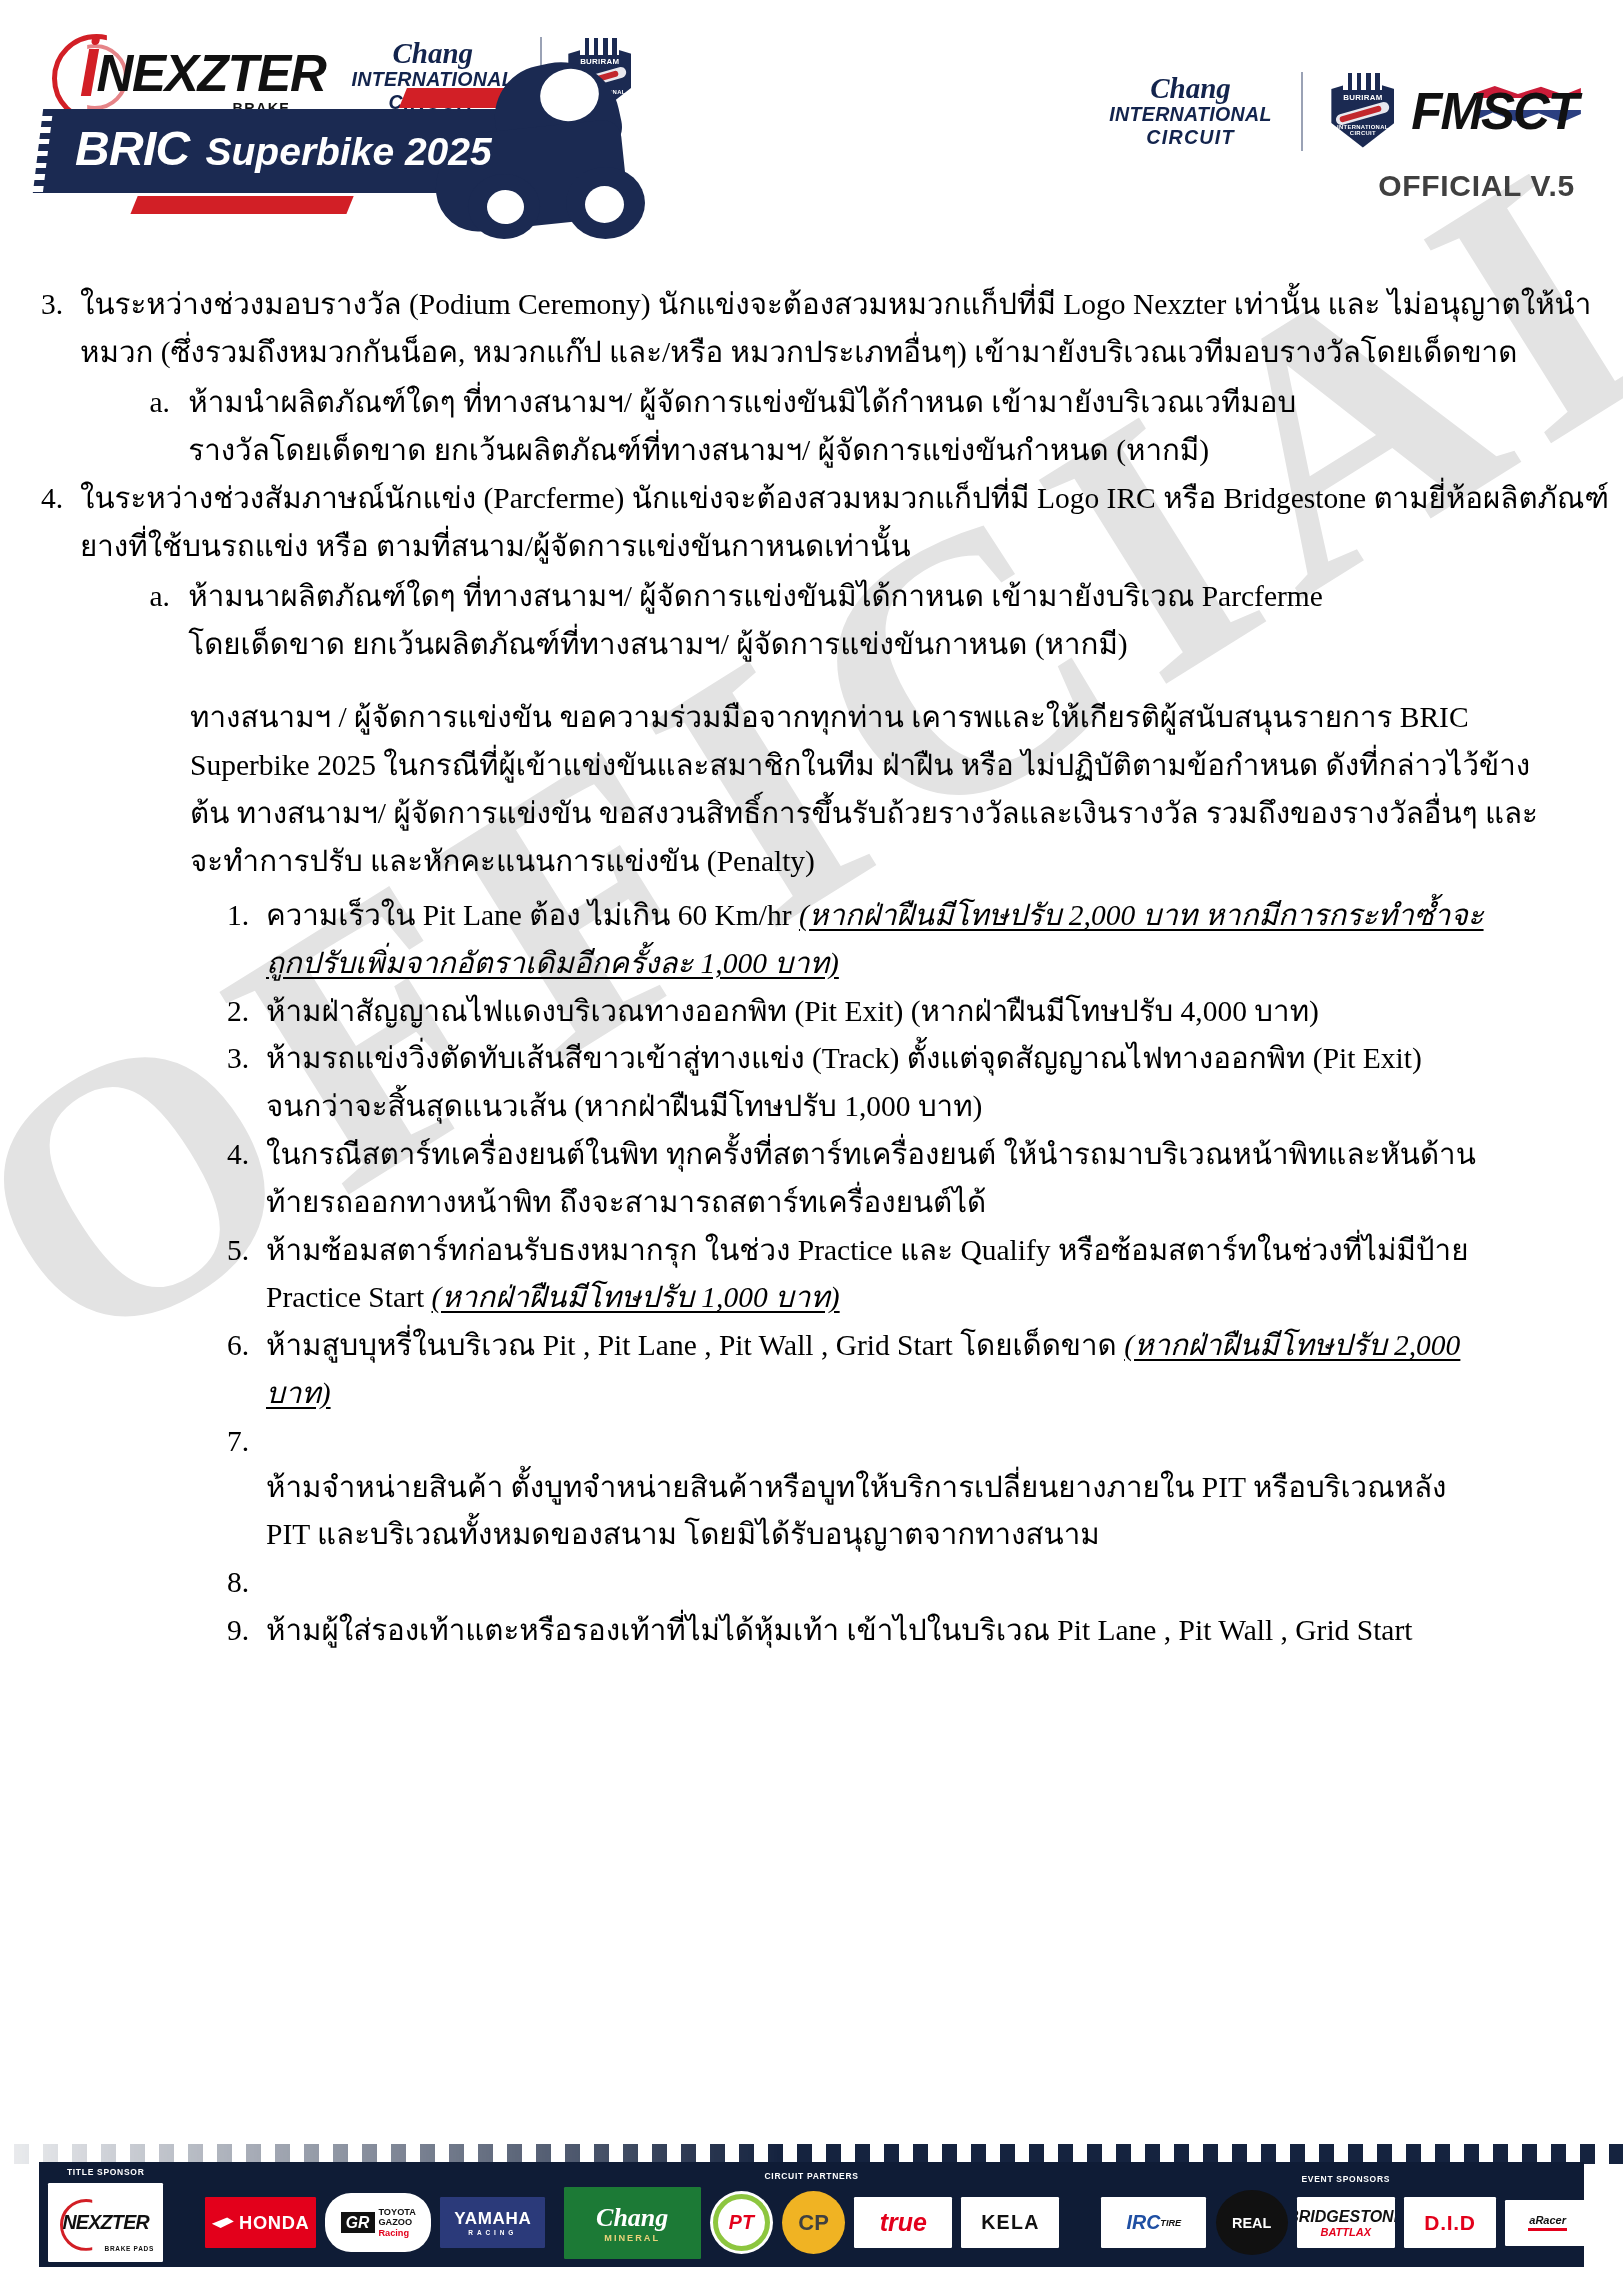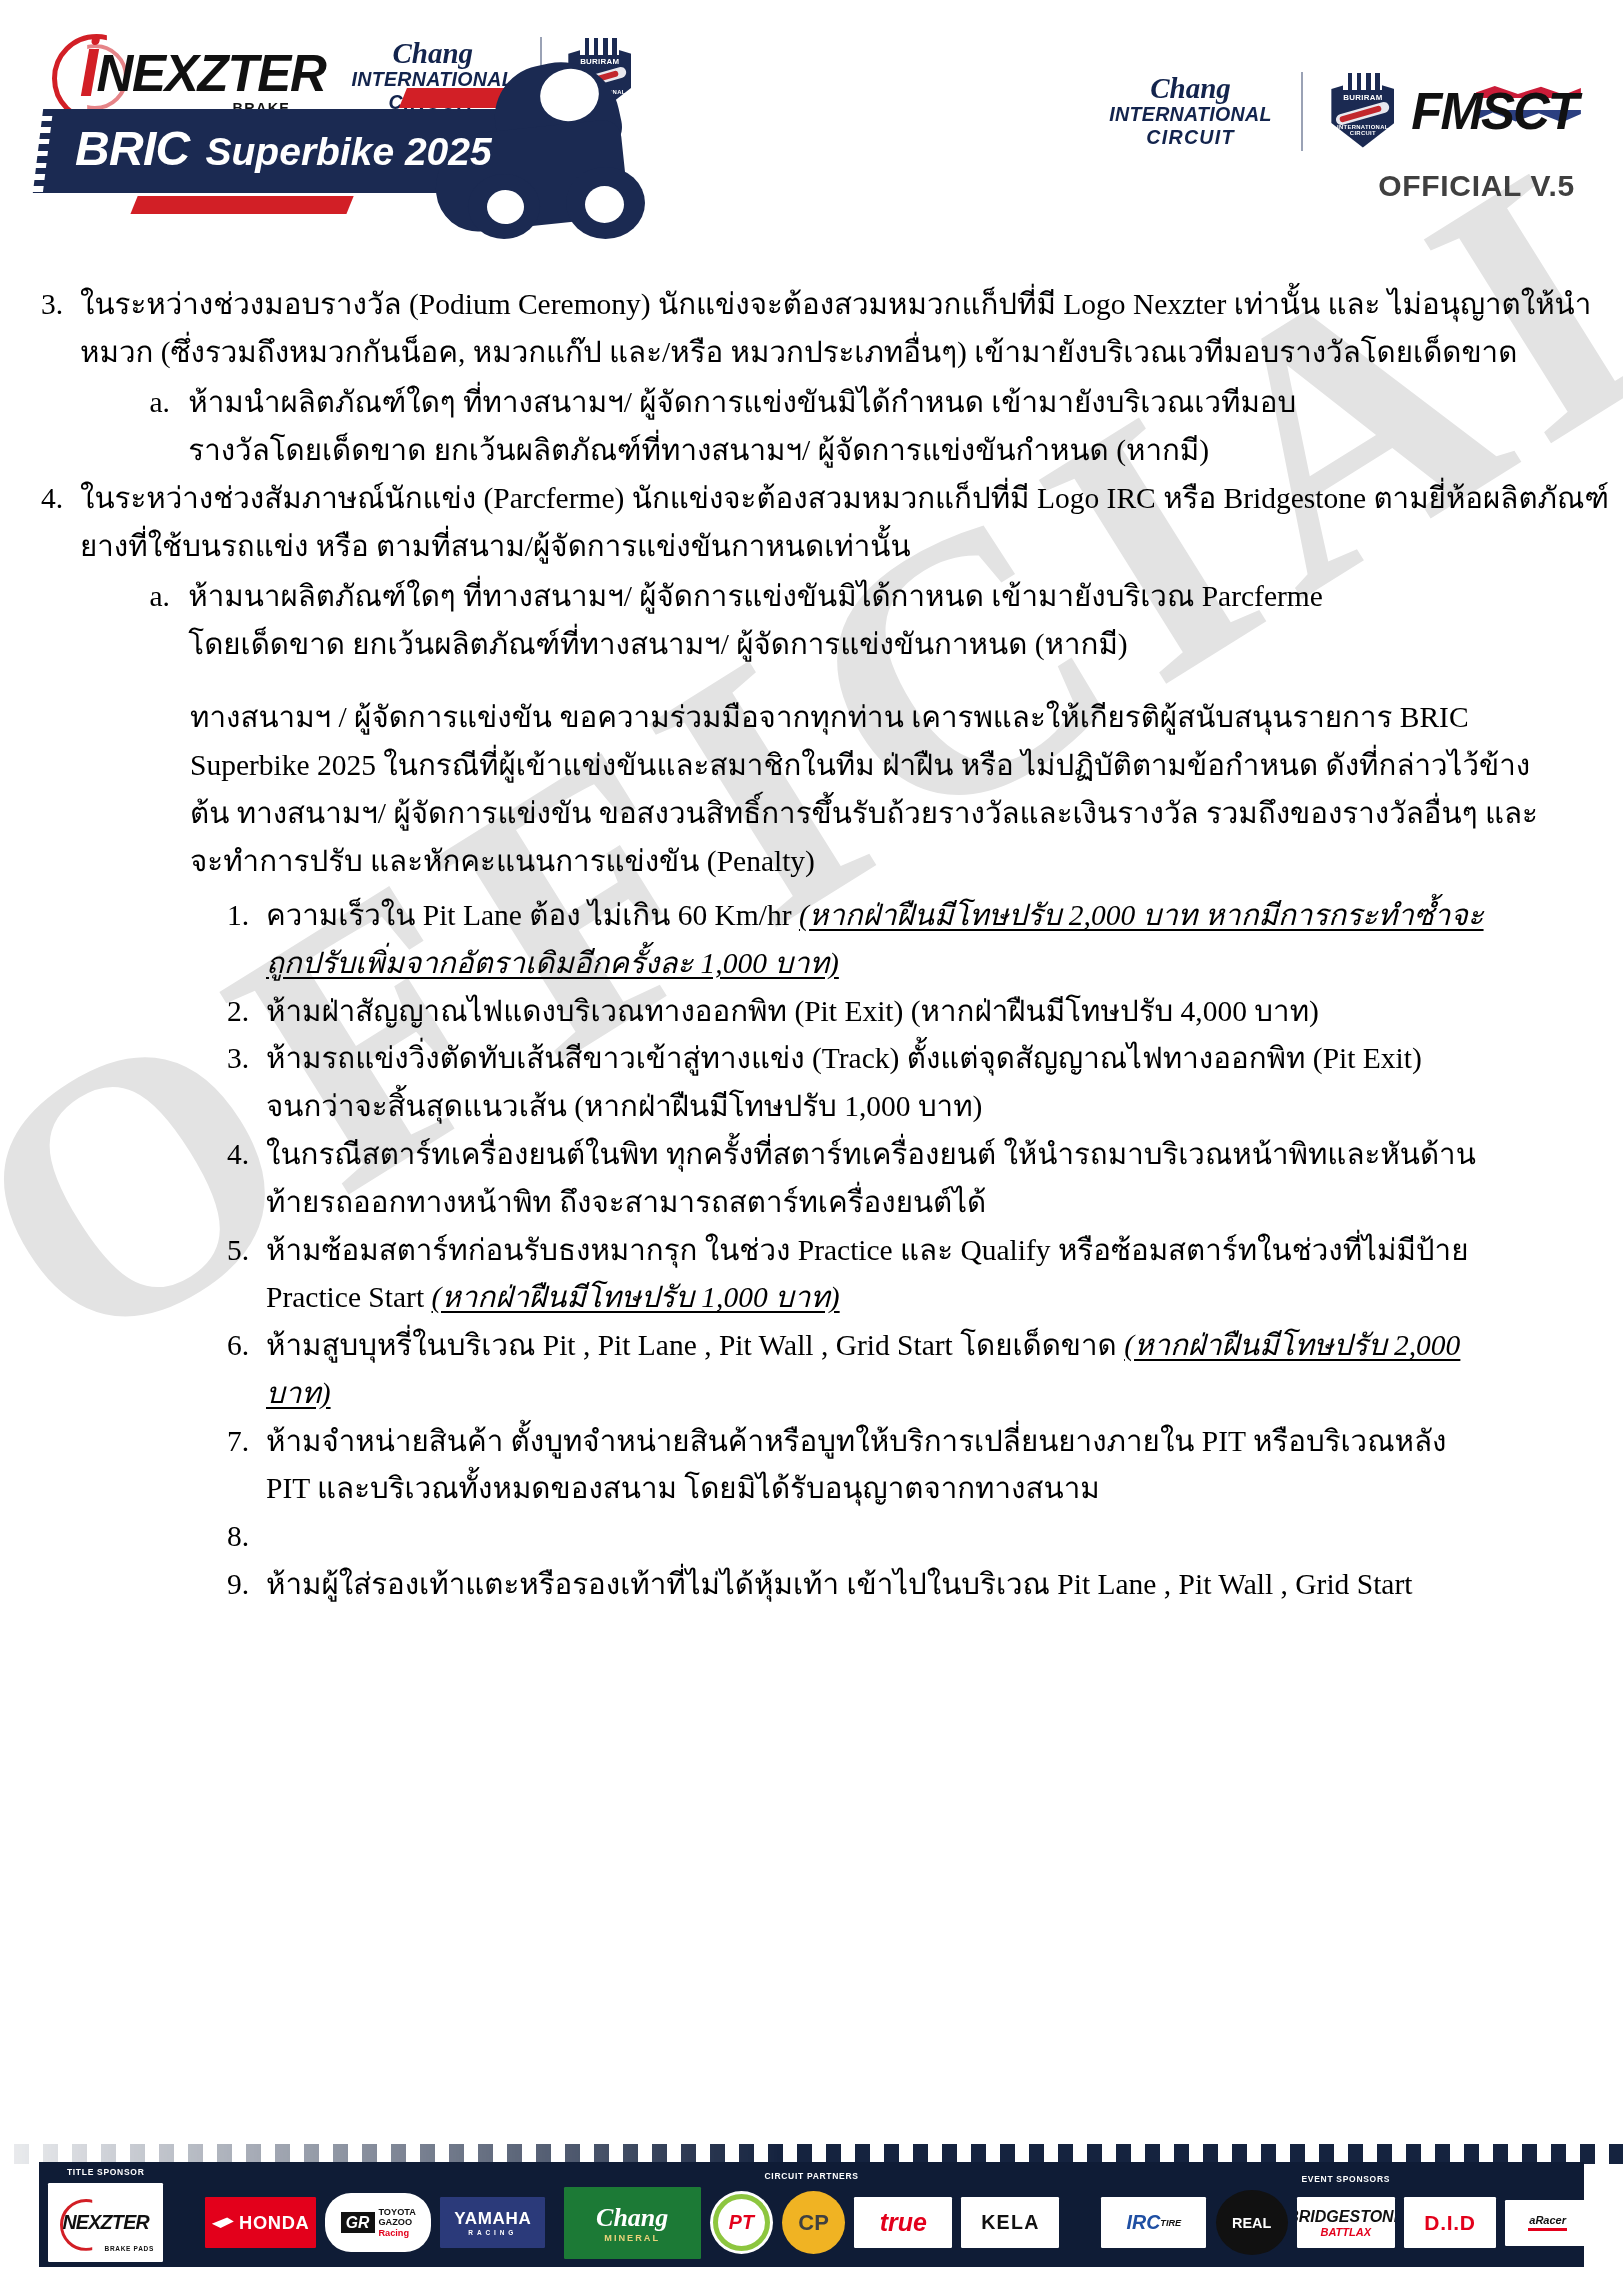--- a/index.html
+++ b/index.html
@@ -341,21 +341,21 @@
       </div>
       <div class="item">
         <div class="row">
           <div class="num" style="width:249px;">6.</div>
           <div class="txt th" style="max-width:1231px;"><span>ห้ามสูบบุหรี่ในบริเวณ Pit , Pit Lane , Pit Wall , Grid Start โดยเด็ดขาด </span><span class="pen">(หากฝ่าฝืนมีโทษปรับ 2,000 บาท)</span></div>
         </div>
       </div>
       <div class="item">
         <div class="row">
           <div class="num" style="width:249px;">7.</div>
-          <div class="txt th" style="max-width:1231px;">ห้ามจำหน่ายสินค้า ตั้งบูทจำหน่ายสินค้าหรือบูทให้บริการเปลี่ยนยางภายใน PIT หรือบริเวณหลัง PIT และบริเวณทั้งหมดของสนาม โดยมิได้รับอนุญาตจากทางสนาม</div>
+          <div class="txt th" style="max-width:1231px;margin-top:46px;">ห้ามจำหน่ายสินค้า ตั้งบูทจำหน่ายสินค้าหรือบูทให้บริการเปลี่ยนยางภายใน PIT หรือบริเวณหลัง PIT และบริเวณทั้งหมดของสนาม โดยมิได้รับอนุญาตจากทางสนาม</div>
         </div>
       </div>
       <div class="item">
         <div class="row">
           <div class="num" style="width:249px;">8.</div>
         </div>
       </div>
       <div class="item">
         <div class="row">
           <div class="num" style="width:249px;">9.</div>

